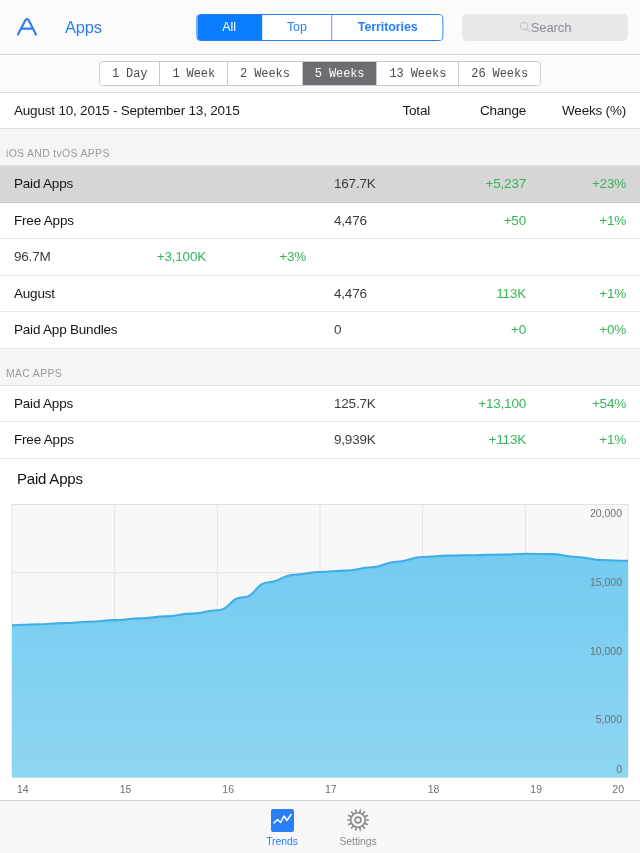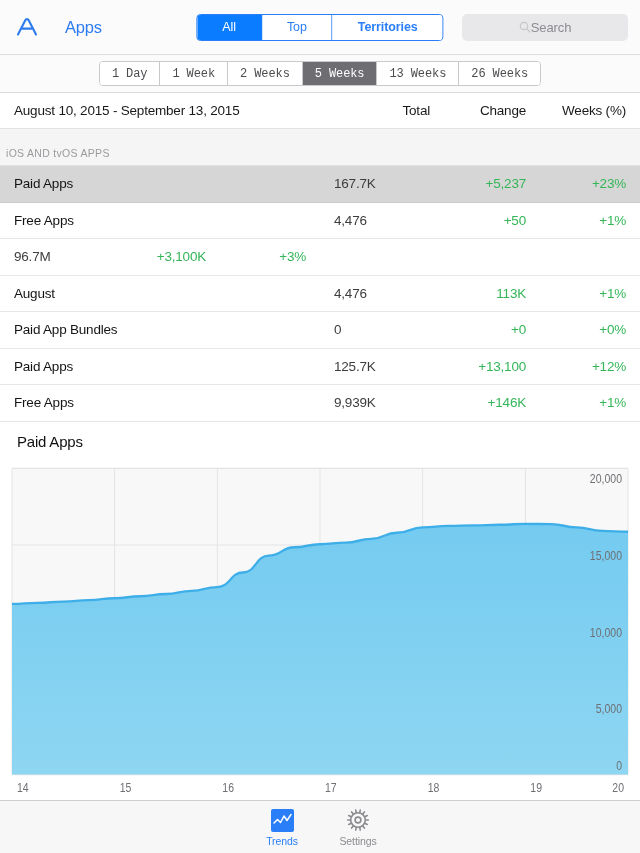--- a/index.html
+++ b/index.html
@@ -193,31 +193,32 @@
       <span class="change">113K</span>
       <span class="pct">+1%</span>
     </div>
     <div class="row">
       <span class="name">Paid App Bundles</span>
       <span class="total">0</span>
       <span class="change">+0</span>
       <span class="pct">+0%</span>
     </div>
 
+    <div class="section-head">MAC APPS</div>
 
     <div class="row">
       <span class="name">Paid Apps</span>
       <span class="total">125.7K</span>
       <span class="change">+13,100</span>
-      <span class="pct">+12%</span>
+      <span class="pct">+54%</span>
     </div>
     <div class="row">
       <span class="name">Free Apps</span>
       <span class="total">9,939K</span>
-      <span class="change">+146K</span>
+      <span class="change">+113K</span>
       <span class="pct">+1%</span>
     </div>
   </div>
 
   <div class="chart-panel">
     <div class="chart-title">Paid Apps</div>
     <div class="chart-area">
       <svg class="chart-svg" id="chart-svg" viewBox="0 0 640 290" preserveAspectRatio="none">
           <rect x="12" y="8" width="616" height="260" fill="#f8f8f8"></rect>
           <defs>

